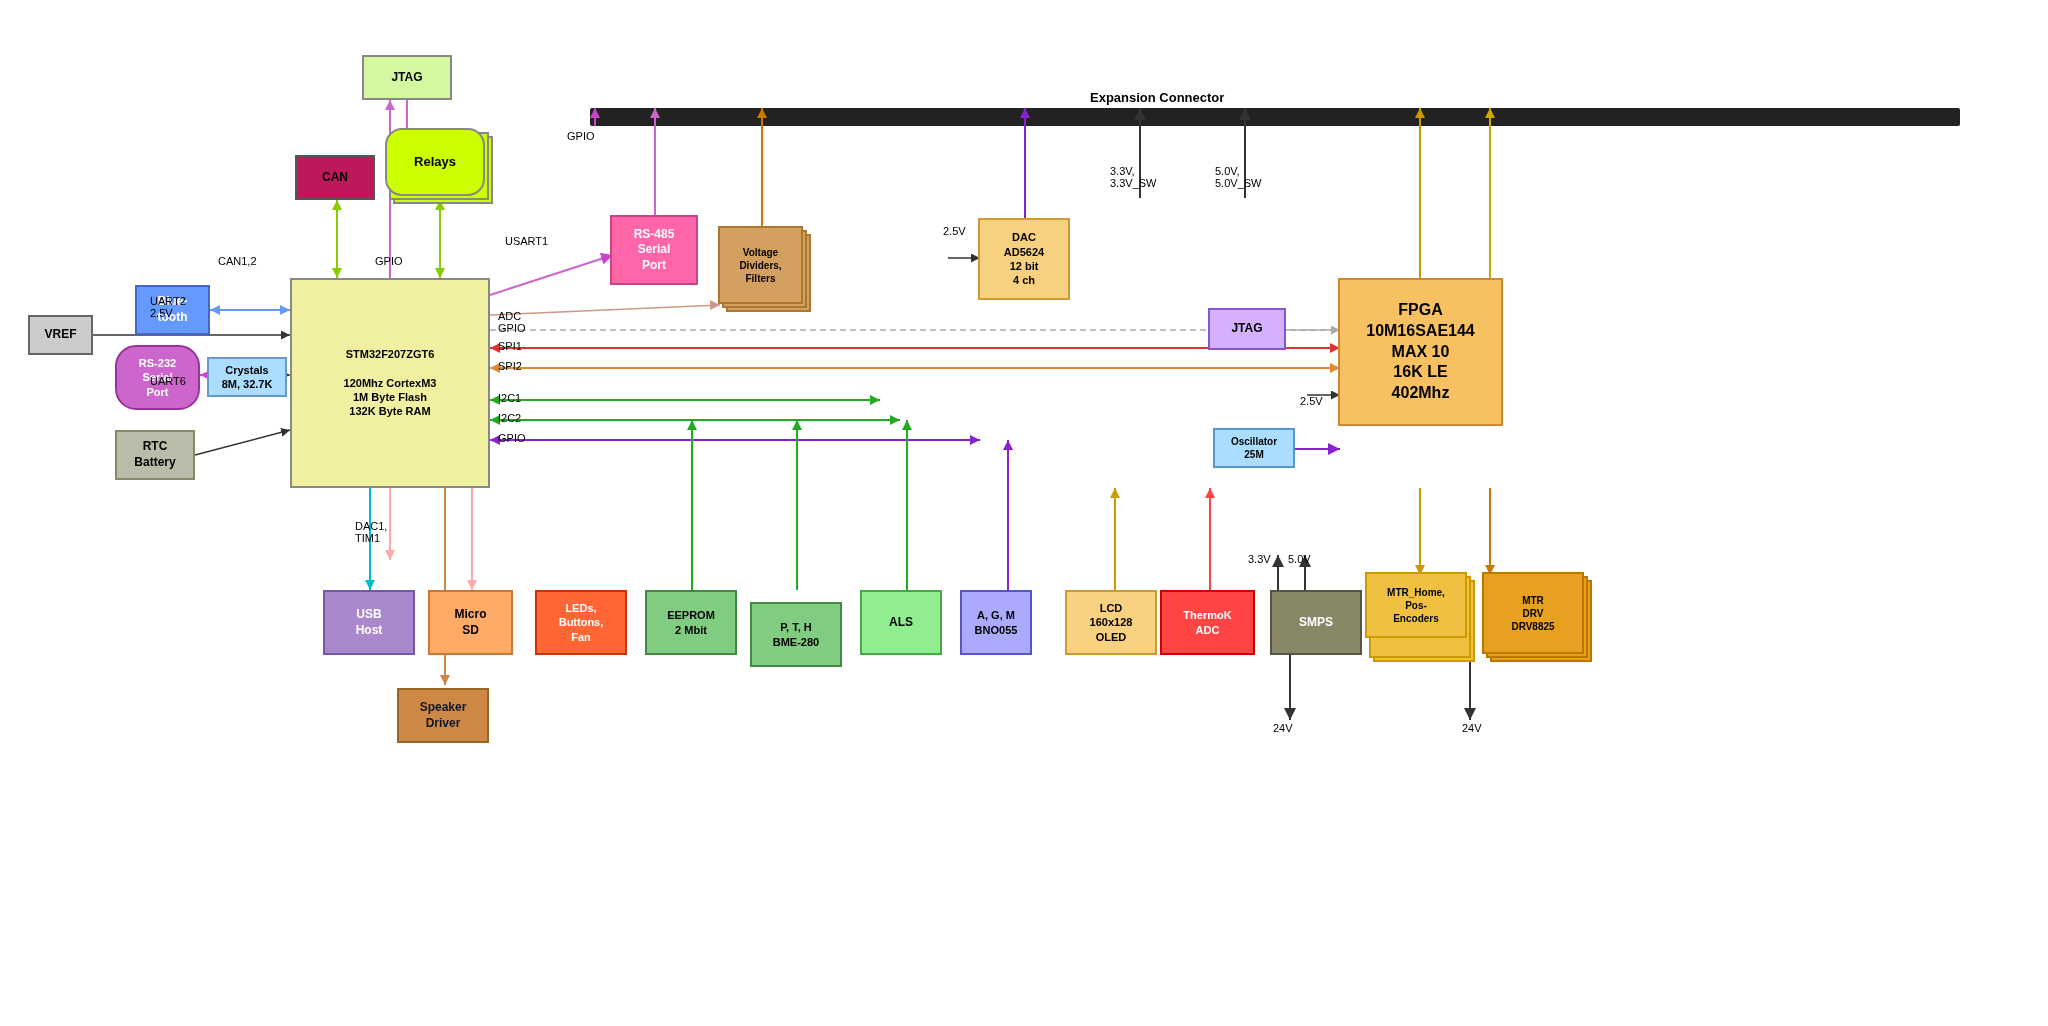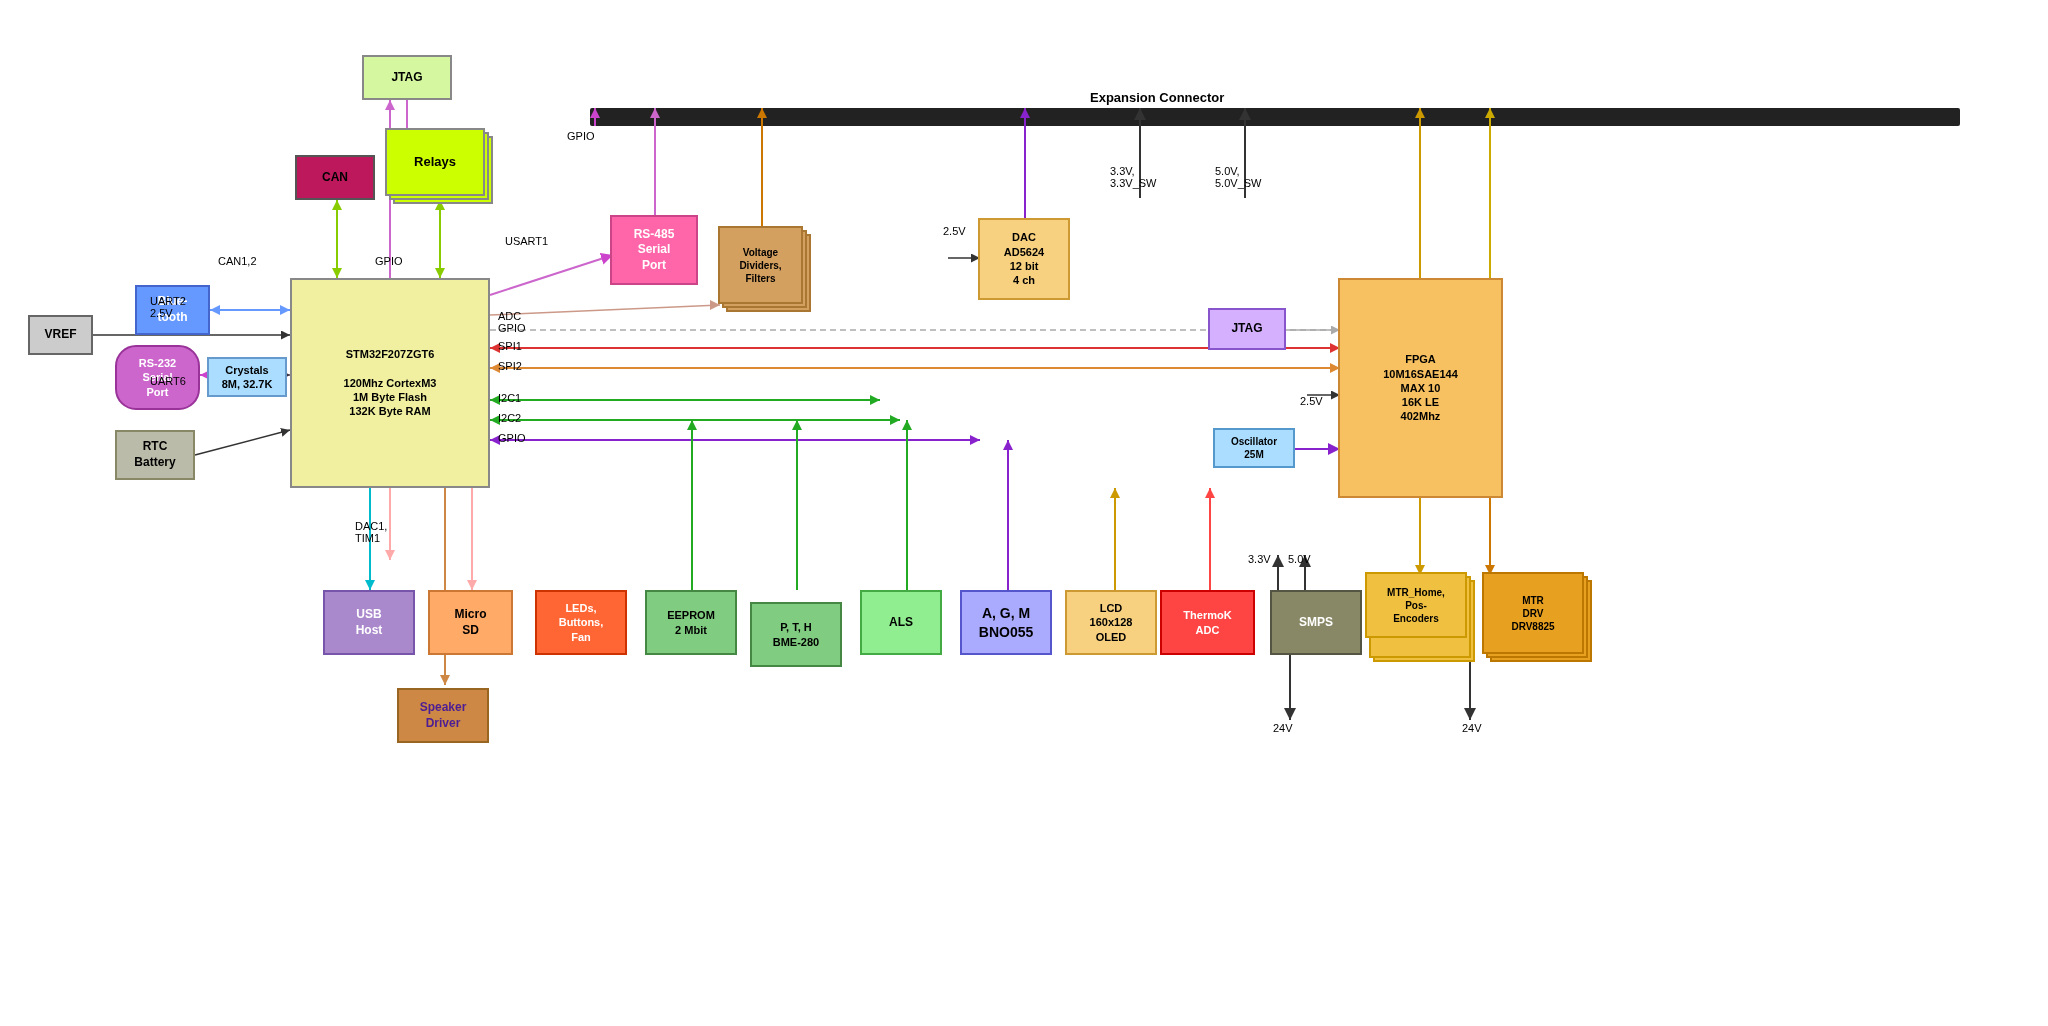--- a/index.html
+++ b/index.html
@@ -201,21 +201,21 @@
   <span>JTAG</span>
 </div>
 
 <div class="block" style="left:295px;top:155px;width:80px;height:45px;background:#be185d;border-color:#555;">
   <span>CAN</span>
 </div>
 
 <div style="position:absolute;left:385px;top:128px;">
   <div class="block" style="left:8px;top:8px;width:100px;height:68px;background:#ccff00;border-color:#888;position:absolute;"></div>
   <div class="block" style="left:4px;top:4px;width:100px;height:68px;background:#ccff00;border-color:#888;position:absolute;"></div>
-  <div class="block" style="left:0px;top:0px;width:100px;height:68px;background:#ccff00;border-color:#888;position:absolute;font-size:13px;font-weight:bold;">Relays</div>
+  <div class="block" style="left:0px;top:0px;width:100px;height:68px;background:#ccff00;border-color:#888;position:absolute;font-size:13px;font-weight:bold;border-radius:17px;">Relays</div>
 </div>
 
 <div class="block" style="left:290px;top:278px;width:200px;height:210px;background:#f0f0a0;border-color:#888;font-size:11px;">
   STM32F207ZGT6<br><br>120Mhz CortexM3<br>1M Byte Flash<br>132K Byte RAM
 </div>
 
 <div class="block" style="left:135px;top:285px;width:75px;height:50px;background:#6699ff;border-color:#4466cc;color:#fff;">
   Blue-<br>tooth
 </div>
 
@@ -250,21 +250,21 @@
 </div>
 
 <div class="block" style="left:1208px;top:308px;width:78px;height:42px;background:#d4b0ff;border-color:#8855cc;">
   JTAG
 </div>
 
 <div class="block" style="left:1213px;top:428px;width:82px;height:40px;background:#aaddff;border-color:#5599cc;font-size:10px;">
   Oscillator<br>25M
 </div>
 
-<div class="block" style="left:1338px;top:278px;width:165px;height:220px;background:#f7c060;border-color:#cc8833;font-size:11px;">
+<div class="block" style="left:1338px;top:278px;width:165px;height:148px;background:#f7c060;border-color:#cc8833;font-size:16px;">
   FPGA<br>10M16SAE144<br>MAX 10<br>16K LE<br>402Mhz
 </div>
 
 <div class="block" style="left:323px;top:590px;width:92px;height:65px;background:#aa88cc;border-color:#7755aa;color:#fff;">
   USB<br>Host
 </div>
 
 <div class="block" style="left:428px;top:590px;width:85px;height:65px;background:#ffaa66;border-color:#cc7733;">
   Micro<br>SD
 </div>
@@ -278,21 +278,21 @@
 </div>
 
 <div class="block" style="left:750px;top:590px;width:92px;height:65px;background:#80cc80;border-color:#448844;font-size:11px;margin-top:12px;">
   P, T, H<br>BME-280
 </div>
 
 <div class="block" style="left:860px;top:590px;width:82px;height:65px;background:#90ee90;border-color:#44aa44;">
   ALS
 </div>
 
-<div class="block" style="left:960px;top:590px;width:92px;height:65px;background:#aaaaff;border-color:#5555cc;font-size:14px;">
+<div class="block" style="left:960px;top:590px;width:72px;height:65px;background:#aaaaff;border-color:#5555cc;font-size:11px;">
   A, G, M<br>BNO055
 </div>
 
 <div class="block" style="left:1065px;top:590px;width:92px;height:65px;background:#f7d080;border-color:#cc9933;font-size:11px;">
   LCD<br>160x128<br>OLED
 </div>
 
 <div class="block" style="left:1160px;top:590px;width:95px;height:65px;background:#ff4444;border-color:#cc0000;color:#fff;font-size:11px;">
   ThermoK<br>ADC
 </div>
@@ -306,21 +306,21 @@
   <div class="block" style="left:4px;top:4px;width:102px;height:82px;background:#f0c040;border-color:#cc9900;position:absolute;"></div>
   <div class="block" style="left:0;top:0;width:102px;height:66px;background:#f0c040;border-color:#cc9900;position:absolute;font-size:10px;">MTR_Home,<br>Pos-<br>Encoders</div>
 </div>
 
 <div style="position:absolute;left:1482px;top:572px;">
   <div class="block" style="left:8px;top:8px;width:102px;height:82px;background:#e8a020;border-color:#bb7700;position:absolute;"></div>
   <div class="block" style="left:4px;top:4px;width:102px;height:82px;background:#e8a020;border-color:#bb7700;position:absolute;"></div>
   <div class="block" style="left:0;top:0;width:102px;height:82px;background:#e8a020;border-color:#bb7700;position:absolute;font-size:10px;">MTR<br>DRV<br>DRV8825</div>
 </div>
 
-<div class="block" style="left:397px;top:688px;width:92px;height:55px;background:#cc8844;border-color:#996622;color:#4c1d95;">
+<div class="block" style="left:397px;top:688px;width:92px;height:55px;background:#cc8844;border-color:#996622;color:#0f172a;">
   Speaker<br>Driver
 </div>
 
 <div class="label" style="left:1090px;top:90px;font-weight:bold;font-size:13px;">Expansion Connector</div>
 
 <div class="label" style="left:567px;top:130px;">GPIO</div>
 <div class="label" style="left:505px;top:235px;">USART1</div>
 <div class="label" style="left:218px;top:255px;">CAN1,2</div>
 <div class="label" style="left:375px;top:255px;">GPIO</div>
 <div class="label" style="left:150px;top:295px;">UART2<br>2.5V</div>

